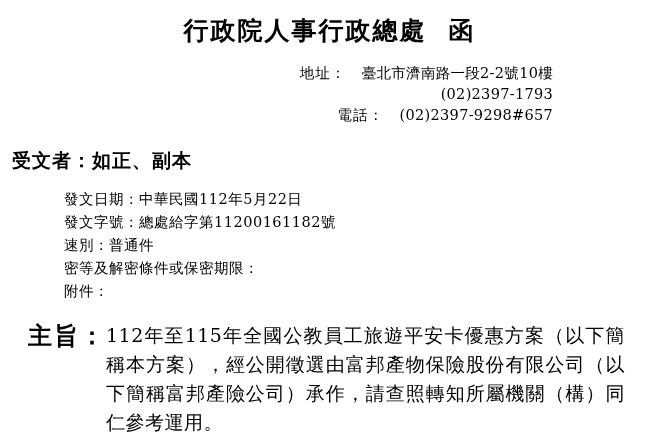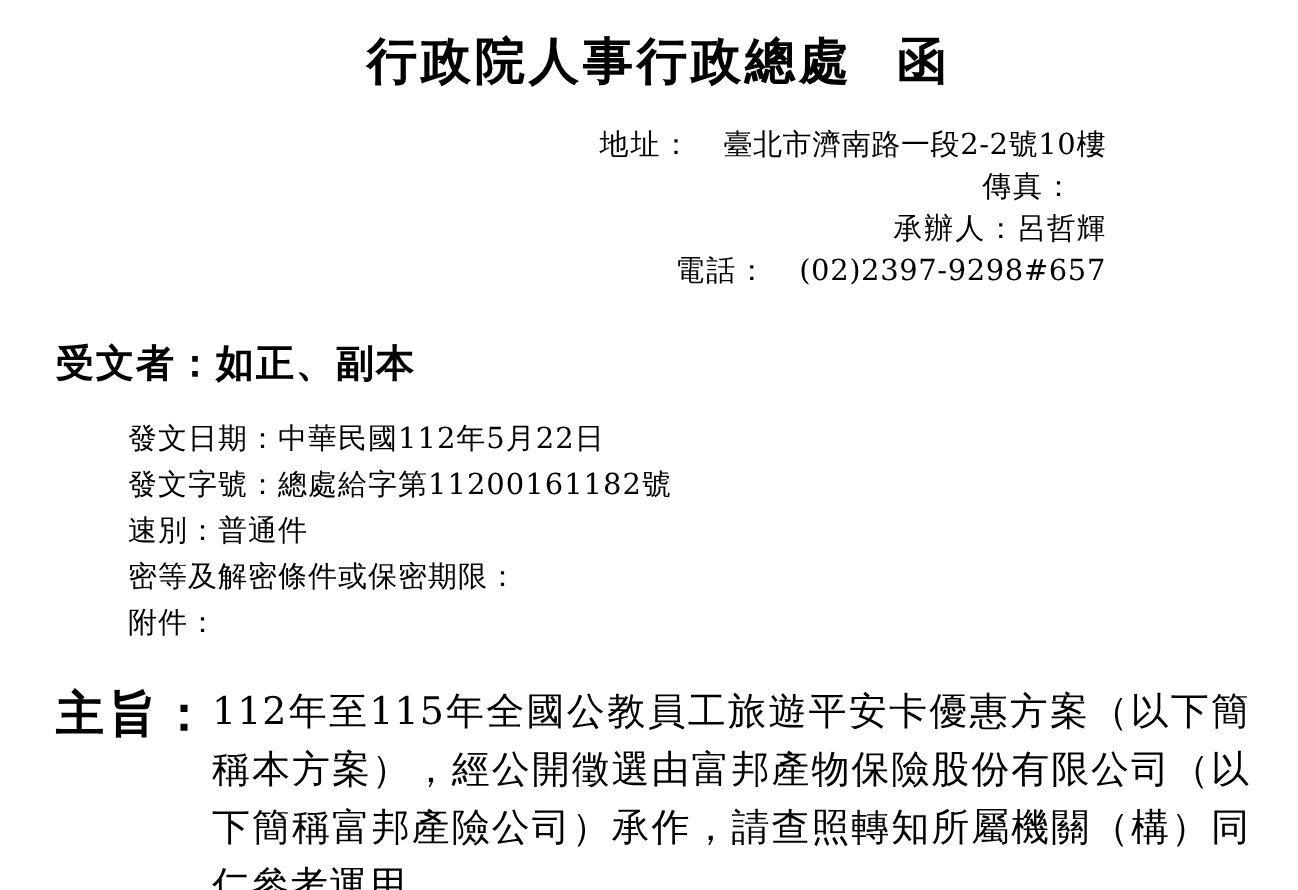--- a/index.html
+++ b/index.html
@@ -64,21 +64,21 @@
     letter-spacing: 0.3px;
   }
   .mono {
     font-family: "DejaVu Sans Mono", "Liberation Mono", monospace;
     font-size: 13.5px;
   }
 
   
   .recipient {
     margin-top: 22px;
-    padding-left: 28px;
+    padding-left: 12px;
     font-size: 19px;
     font-weight: bold;
     letter-spacing: 1px;
   }
 
   
   .meta-block {
     margin-top: 14px;
     padding-left: 28px;
     margin-left: 36px;
@@ -123,25 +123,21 @@
   <div class="doc-title">
     <span>行政院人事行政總處</span><span class="title-gap"></span><span>函</span>
   </div>
 
   <div class="contact-block">
     <div class="contact-line">
       <span class="contact-label">地址：</span>
       <span class="contact-value">臺北市濟南路一段2-2號10樓</span>
     </div>
     <div class="contact-line">
-      <span class="contact-label">傳真：</span>
-    </div>
-    <div class="contact-line">
-      <span class="contact-label">承辦人：</span>
-      <span class="contact-value">呂哲輝</span>
+      <span class="contact-value">(02)2397-1793</span>
     </div>
     <div class="contact-line">
       <span class="contact-label">電話：</span>
       <span class="contact-value">(02)2397-9298#657</span>
     </div>
   </div>
 
   <div class="recipient">受文者：如正、副本</div>
 
   <div class="meta-block">

